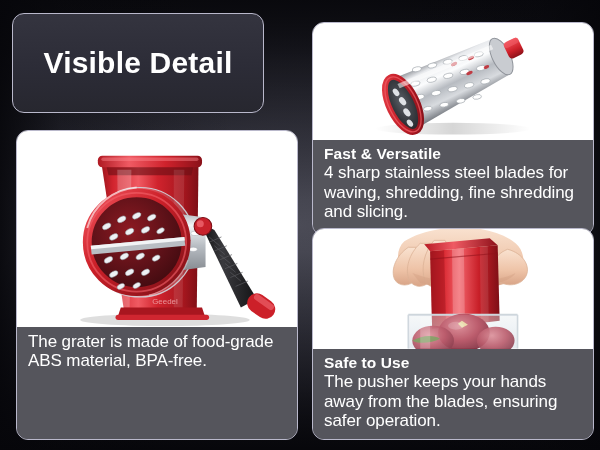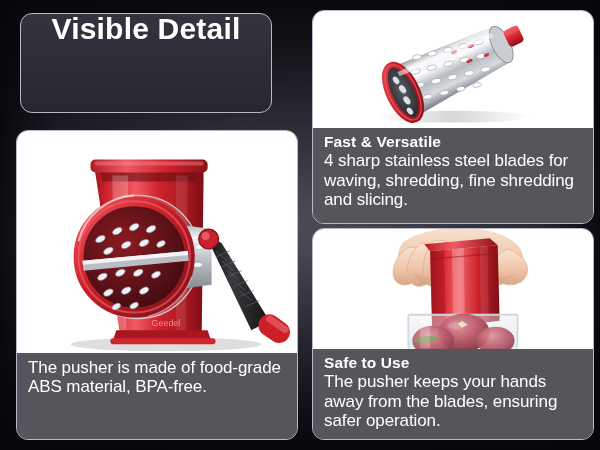--- a/index.html
+++ b/index.html
@@ -49,25 +49,25 @@
   
   .card {
     position: absolute;
     border: 1px solid #b9b8cb;
     border-radius: 12px;
     overflow: hidden;
   }
 
   
   #title-card {
-    left: 20px;  top: 13px;
+    left: 12px;  top: 13px;
     width: 252px; height: 100px;
     background: linear-gradient(180deg, #34343f 0%, #2c2c37 55%, #27272f 100%);
     display: flex;
-    align-items: flex-start;
+    align-items: center;
     justify-content: center;
   }
   #title-text {
     color: #ffffff;
     font-size: 30px;
     font-weight: bold;
     letter-spacing: 0.2px;
     text-align: center;
     line-height: 1;
   }
@@ -98,25 +98,25 @@
     letter-spacing: 0.1px;
   }
   .caption p {
     font-size: 17px;
     font-weight: normal;
     line-height: 1.14;
     letter-spacing: -0.1px;
   }
 
   
-  #card-fast     { left: 312px; top: 10px;   width: 282px; height: 214px; }
+  #card-fast     { left: 312px; top: 22px;   width: 282px; height: 214px; }
   #card-fast .photo { height: 117px; }
 
   #card-premium  { left: 16px;  top: 130px; width: 282px; height: 310px; }
-  #card-premium .photo { height: 222px; }
+  #card-premium .photo { height: 196px; }
 
   #card-safe     { left: 312px; top: 228px; width: 282px; height: 212px; align-items: flex-end; }
   #card-safe .photo { height: 120px; }
 
   
   .photo svg { display: block; width: 100%; height: 100%; }
 </style>
 </head>
 <body>
 
@@ -368,21 +368,21 @@
           </g>
         </g>
 
         <text x="150" y="196" font-family="'Liberation Sans', sans-serif" font-size="9" fill="#f0a8ac" opacity="0.85" text-anchor="middle">Geedel</text>
 
         <path d="M 62 110 A 62 62 0 0 1 118 64" fill="none" stroke="#ffffff" stroke-width="2.2" opacity="0.6"></path>
         <path d="M 176 146 A 62 62 0 0 1 132 186" fill="none" stroke="#ffffff" stroke-width="1.6" opacity="0.35"></path>
       </svg>
     </div>
     <div class="caption">
-      <p>The pusher is made of food-grade ABS material, BPA-free.</p>
+      <p>The grater is made of food-grade ABS material, BPA-free.</p>
     </div>
   </div>
 
   <div class="card feature" id="card-safe">
     <div class="photo">
       <svg viewBox="0 0 282 120" preserveAspectRatio="xMidYMid meet" aria-hidden="true">
         <defs>
           <linearGradient id="skinG" x1="0" y1="0" x2="0" y2="1">
             <stop offset="0%" stop-color="#f6d9c4"></stop>
             <stop offset="55%" stop-color="#eec2a6"></stop>

